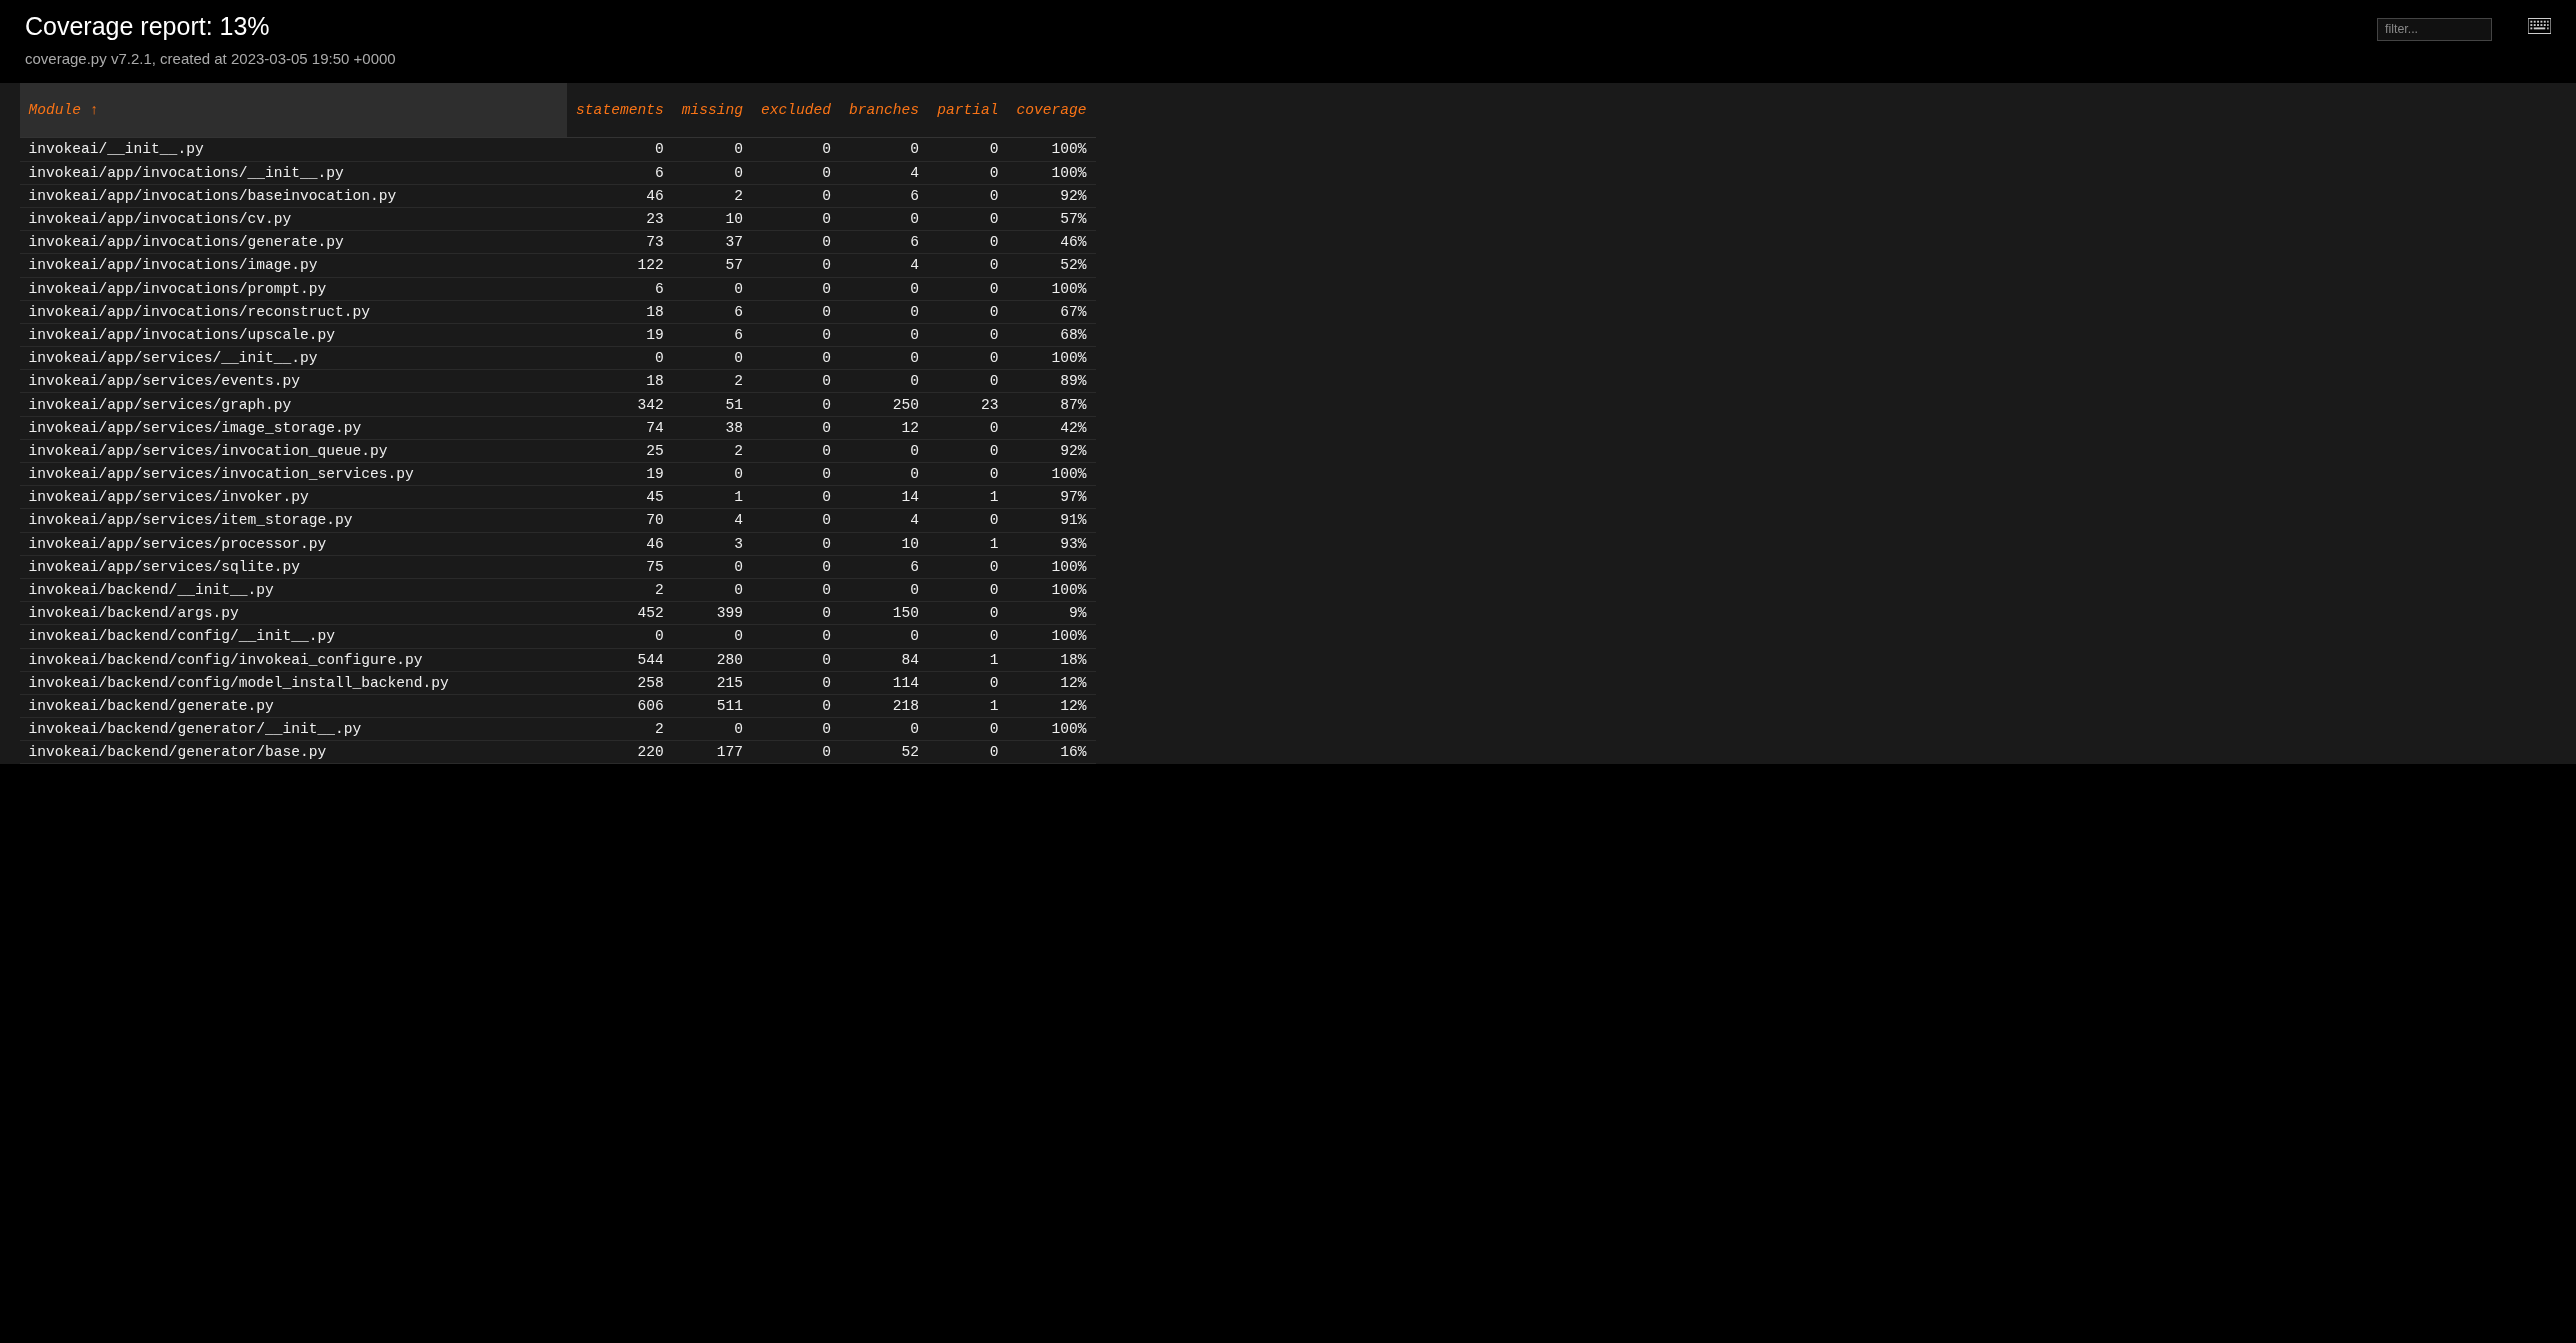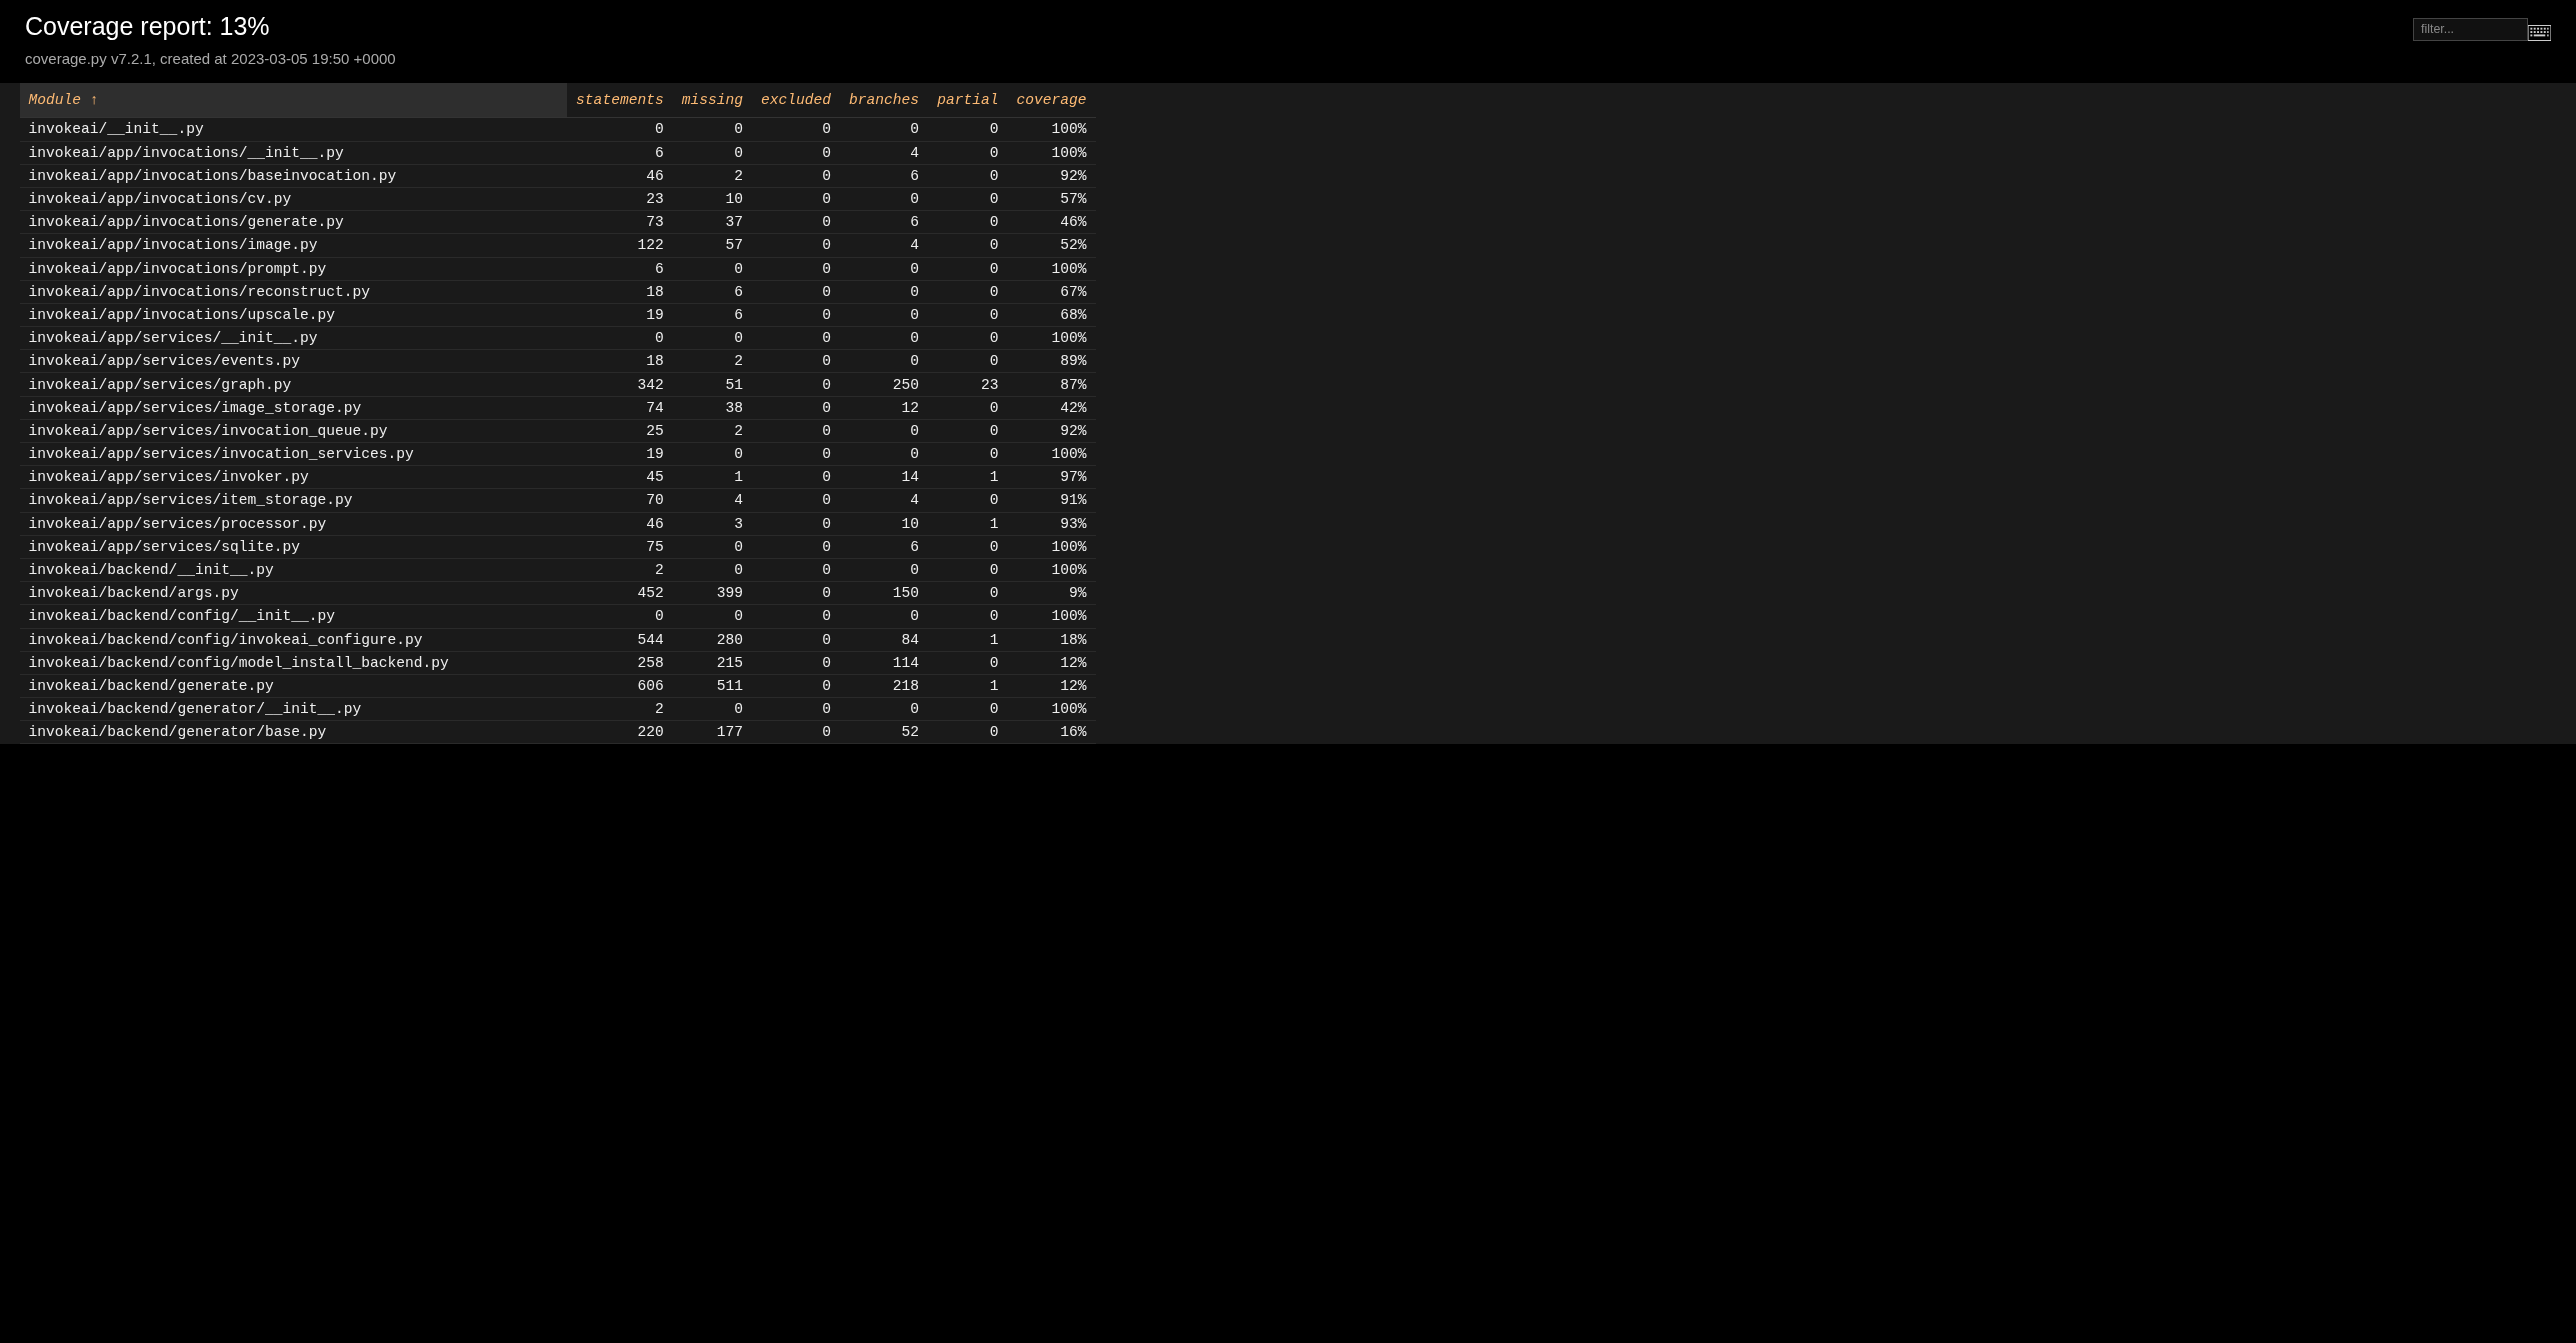--- a/index.html
+++ b/index.html
@@ -27,21 +27,22 @@
   font-weight: 400;
   color: #fff;
   margin-bottom: 9px;
 }
 .subtitle {
   font-size: 15px;
   color: #aaa;
 }
 .header-right {
   display: flex;
-  align-items: flex-end;
+  align-items: flex-start;
+  gap: 36px;
   padding-top: 5.3px;
 }
 .filter-input {
   background: #111;
   border: 0.9px solid #444;
   color: #888;
   padding: 3.6px 7px;
   font-size: 12.4px;
   width: 115px;
   font-family: inherit;
@@ -68,22 +69,22 @@
   width: 1076px;
   border-collapse: collapse;
   font-family: "SFMono-Regular", Consolas, "Liberation Mono", Menlo, monospace;
   font-size: 14.6px;
   margin-left: 19.5px;
 }
 thead th {
   text-align: right;
   font-weight: 400;
   font-style: italic;
-  color: #fdba74;
-  padding: 9px 9px;
+  color: #f97316;
+  padding: 19px 9px;
   background: #1a1a1a;
   border-bottom: 0.9px solid #333;
 }
 thead th.module-col {
   text-align: left;
   background: #2e2e2e;
   padding-left: 9px;
   width: 586px;
 }
 tbody td {

